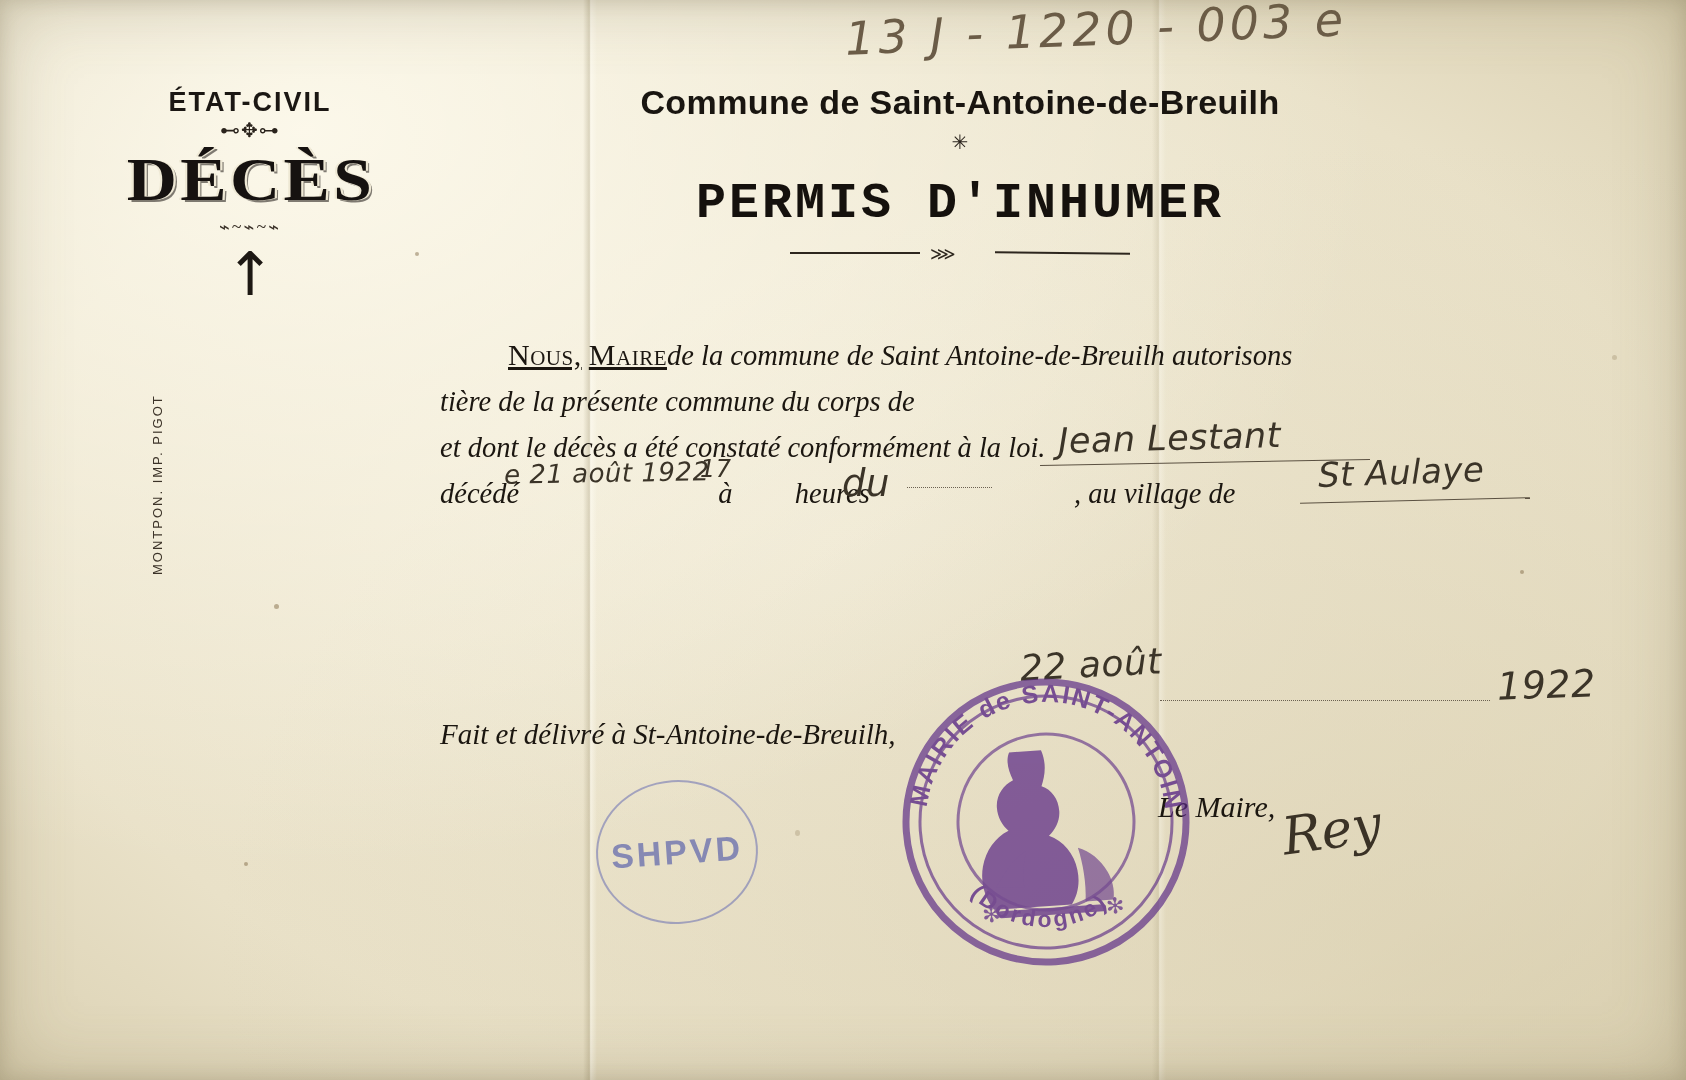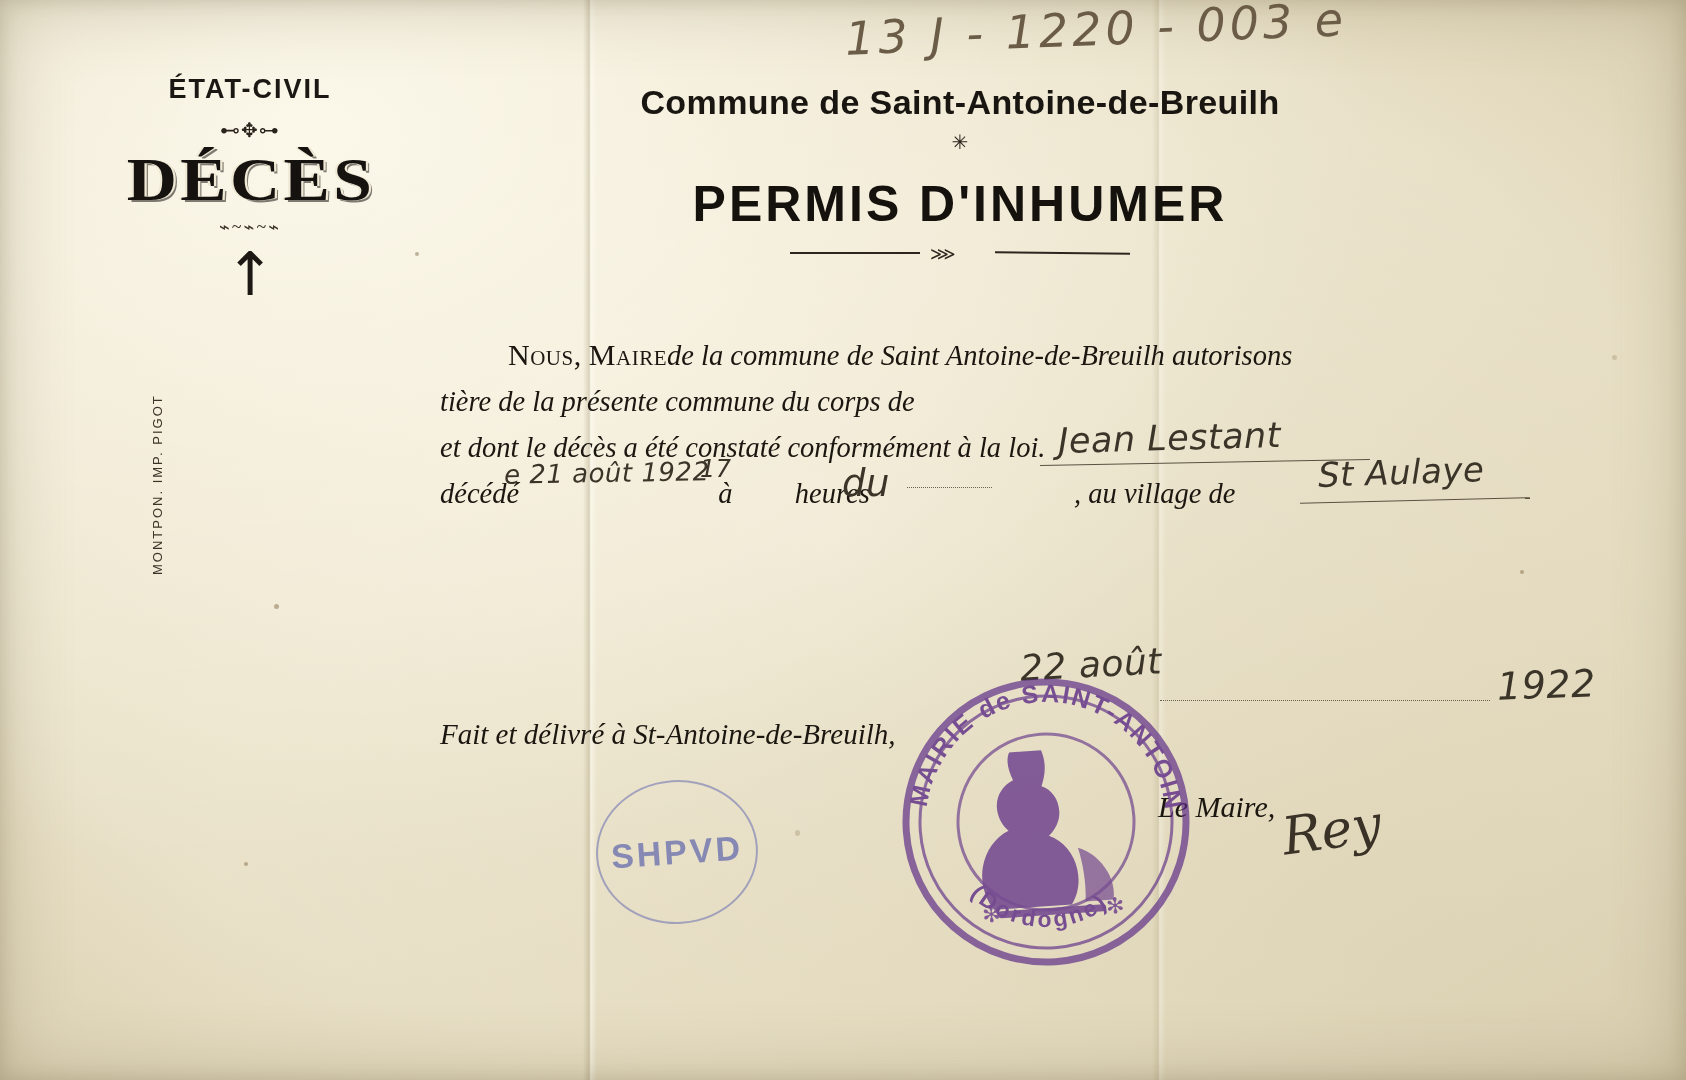--- a/index.html
+++ b/index.html
@@ -57,21 +57,21 @@
     letter-spacing: 4px;
     color: #6b5c48;
     transform: rotate(-2.2deg);
     font-style: italic;
     white-space: nowrap;
   }
 
   
   .etat-civil {
     position: absolute;
-    top: 74px;
+    top: 87px;
     left: 150px;
     width: 200px;
     text-align: center;
     font-family: "Liberation Sans", sans-serif;
     font-weight: bold;
     font-size: 27px;
     letter-spacing: 2px;
     color: #1b1713;
   }
   .orn-diamond {
@@ -156,21 +156,21 @@
     text-align: center;
     font-size: 20px;
     color: #2a231c;
   }
   .permis {
     position: absolute;
     top: 175px;
     left: 560px;
     width: 800px;
     text-align: center;
-    font-family: Liberation Sans, sans-serif;
+    font-family: Liberation Mono, monospace;
     font-weight: bold;
     font-size: 50px;
     letter-spacing: 3px;
     color: #15110d;
   }
   .rule-orn {
     position: absolute;
     top: 243px;
     left: 790px;
     width: 340px;
@@ -205,20 +205,21 @@
     line-height: 46px;
     color: #1b1610;
   }
   .body-text p { margin: 0 0 2px 0; }
   .indent { display: inline-block; width: 68px; }
   .smallcaps {
     font-style: normal;
     font-variant: small-caps;
     font-size: 30px;
     letter-spacing: 0.5px;
+    text-decoration: underline;
   }
   .ln { display: block; }
   .p2 { margin-top: 26px; }
 
   
   .hw {
     font-family: "DejaVu Sans", sans-serif;
     font-style: italic;
     color: #3b3428;
     letter-spacing: 0.5px;

